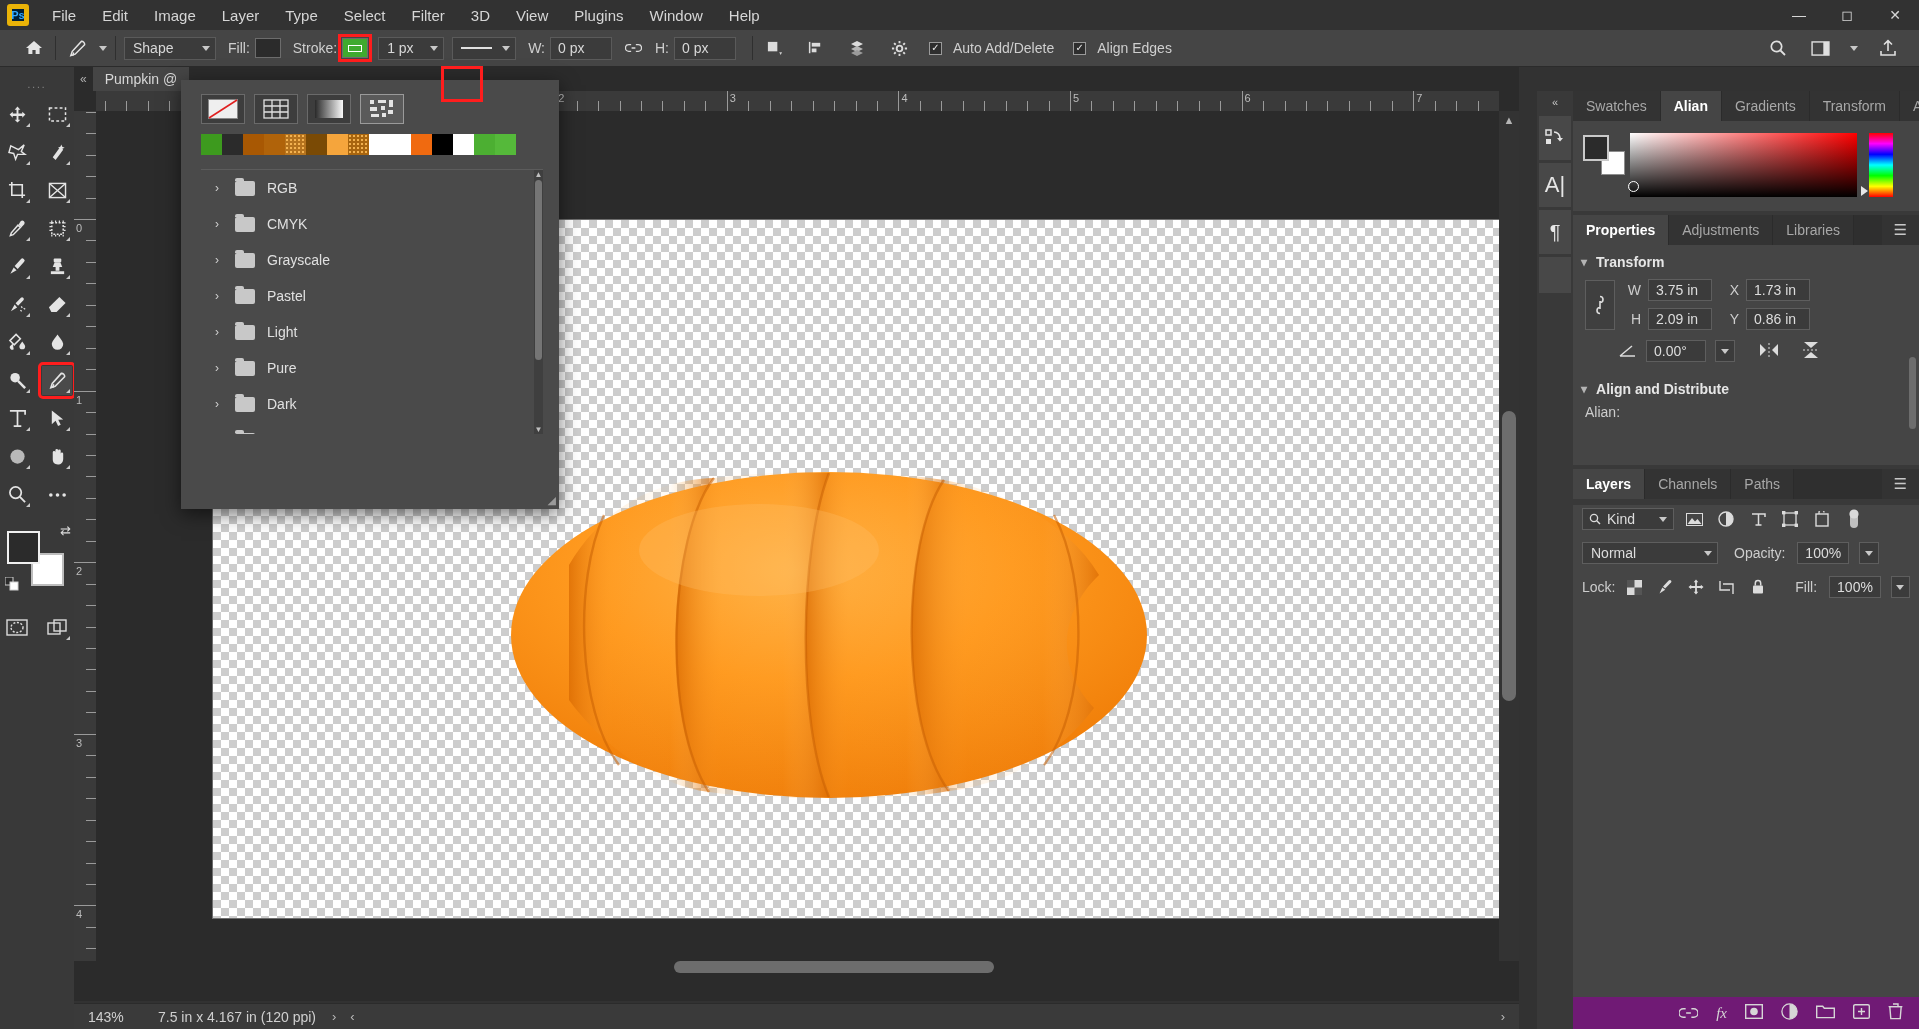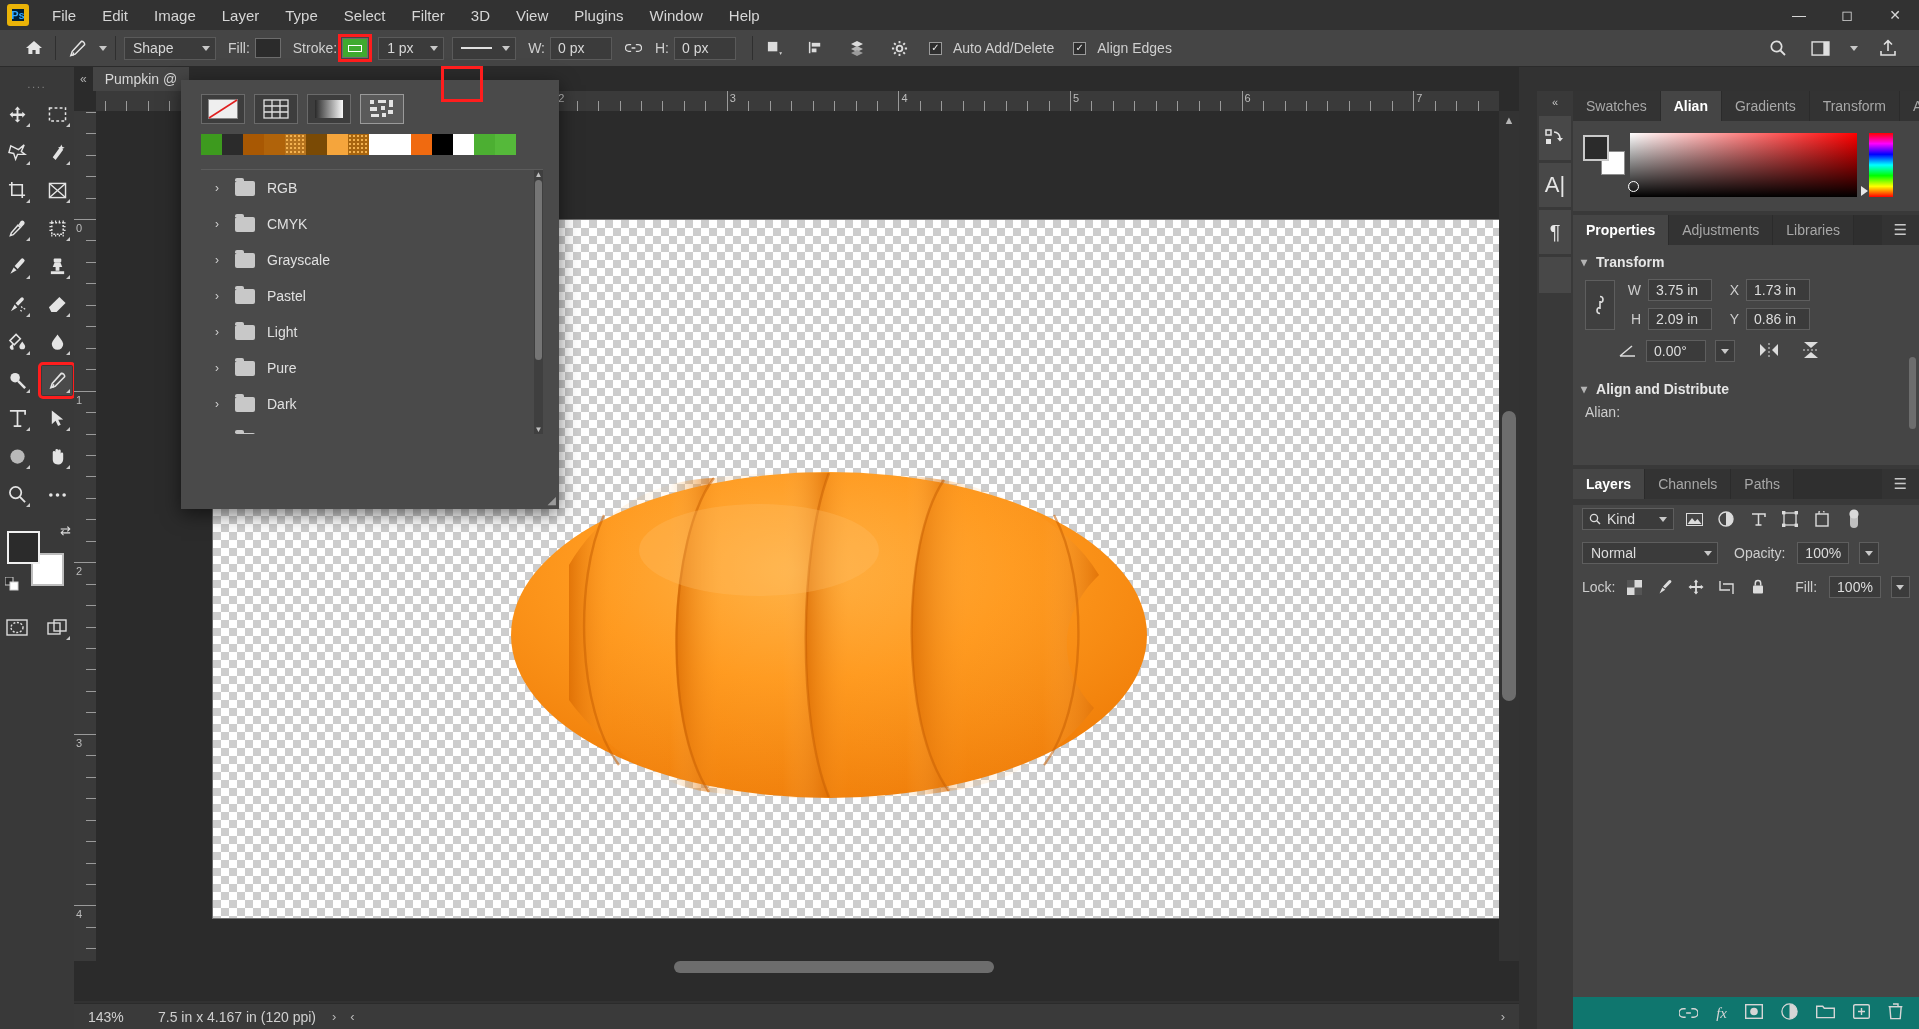--- a/index.html
+++ b/index.html
@@ -182,21 +182,21 @@
   .layer-item { display:flex; align-items:center; height:38px; gap:10px;
     padding:0 10px; background:#5a5a5a; }
   .layer-thumb { width:36px;height:30px; border:1px solid #cfcfcf;
     background-color:#fff;
     background-image:
       linear-gradient(45deg,#cdcdcd 25%,transparent 25%,transparent 75%,#cdcdcd 75%),
       linear-gradient(45deg,#cdcdcd 25%,transparent 25%,transparent 75%,#cdcdcd 75%);
     background-size:8px 8px; background-position:0 0,4px 4px;
     display:flex;align-items:center;justify-content:center; }
   #lp-footer { position:absolute; left:0; bottom:0; width:346px; height:32px;
-    background:#0f766e; display:flex; align-items:center; justify-content:flex-end;
+    background:#701a75; display:flex; align-items:center; justify-content:flex-end;
     gap:18px; padding-right:16px; color:#d6d6d6; font-size:15px; }
 
   
   #cpop { position:absolute; left:181px; top:80px; width:378px; height:429px;
     background:#4a4a4a; box-shadow:0 5px 18px rgba(0,0,0,.55); z-index:50; }
   #cpop-types { display:flex; gap:9px; padding:14px 0 0 20px; }
   .ctype { width:44px; height:30px; background:#3d3d3d; border:1px solid #6a6a6a;
     display:flex; align-items:center; justify-content:center; }
   .ctype.sel { border-color:#9a9a9a; background:#5a5a5a; }
   #cpop-ruchead { display:flex; align-items:center; padding:22px 18px 0 20px; }

